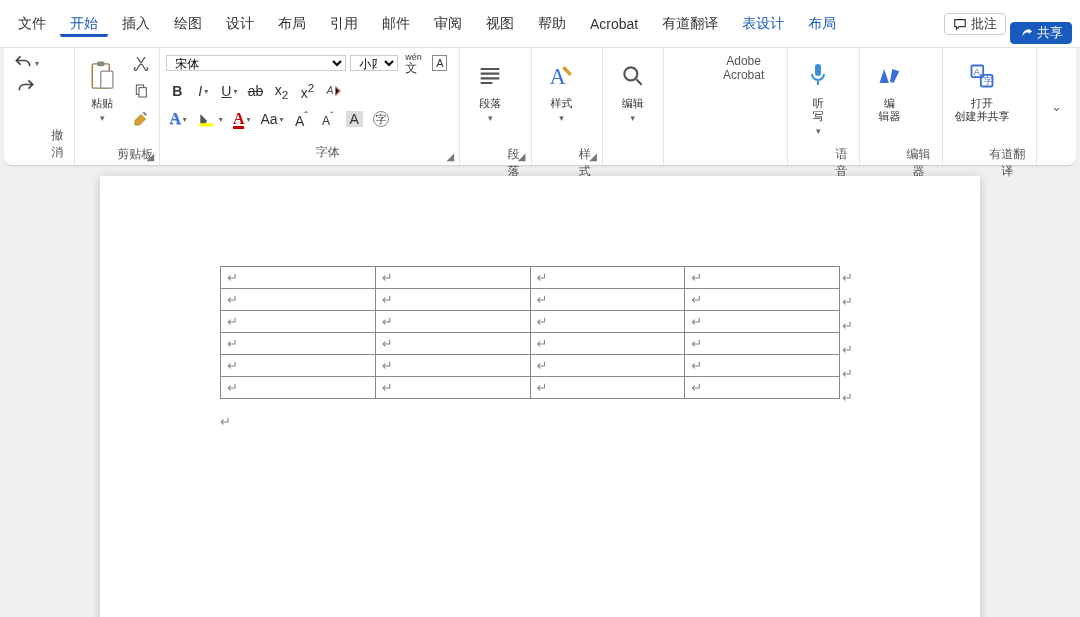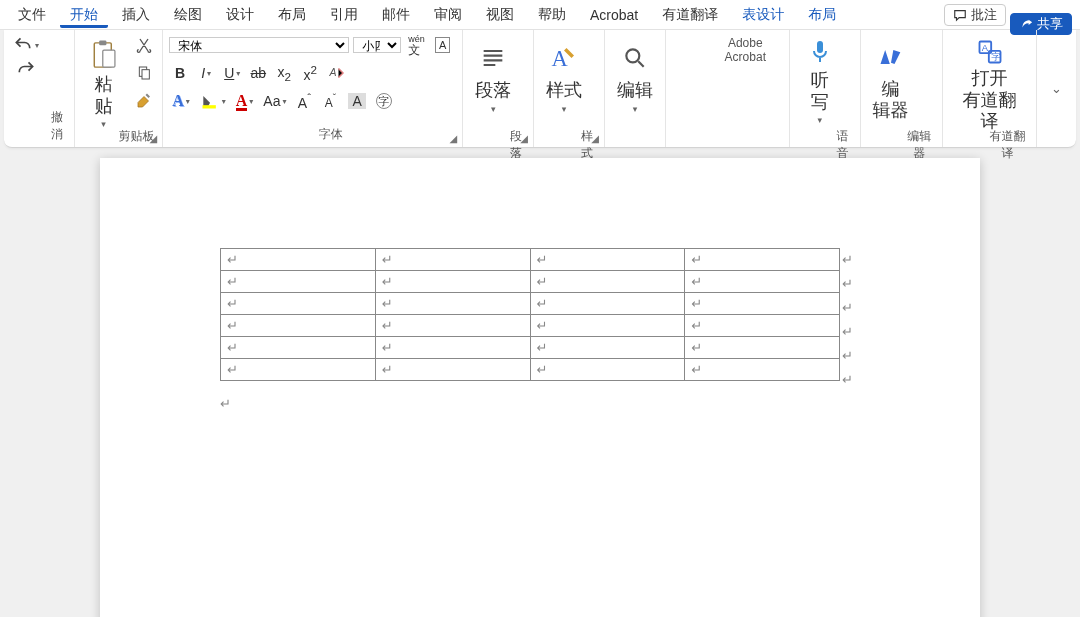--- a/index.html
+++ b/index.html
@@ -9,21 +9,21 @@
     background: #f0f0f0;
     font-size: 13px;
     color: #333;
     overflow: hidden;
   }
   
   .menubar {
     display: flex;
     align-items: center;
     background: #fff;
-    height: 30px;
+    height: 48px;
     padding: 0 8px;
     gap: 4px;
     border-bottom: 1px solid #e3e3e3;
   }
   .menu-item {
     padding: 4px 10px;
     cursor: pointer;
     border-radius: 2px;
     font-size: 14px;
   }
@@ -120,21 +120,21 @@
     align-items:center;
     justify-content:flex-start;
     padding: 4px 6px;
     cursor:pointer;
     border-radius:4px;
     min-width: 48px;
     text-align:center;
     height: 92px;
   }
   .bigbtn .icon { height: 40px; display:flex; align-items:center; justify-content:center; }
-  .bigbtn .lbl { font-size:18px; line-height:1.2; margin-top:2px; }
+  .bigbtn .lbl { font-size:11px; line-height:1.2; margin-top:2px;font-family:Liberation Mono, monospace; }
   .bigbtn .chev { font-size:9px; color:#666; margin-top:2px; }
   select.font, select.size {
     height:16px;
     border:1px solid #ccc;
     background:#fff;
     font-size:12px;
     padding: 0 4px;
   }
   select.font { width: 180px; }
   select.size { width: 48px; }
@@ -449,21 +449,21 @@
       <div class="bigbtn" style="min-width:60px">
         <div class="icon">
           <svg width="28" height="28" viewBox="0 0 24 24">
               <rect x="3" y="3" width="10" height="10" rx="1" fill="none" stroke="#3a6fd8" stroke-width="1.6"></rect>
               <text x="5" y="11" font-size="8" fill="#3a6fd8">A</text>
               <rect x="11" y="11" width="10" height="10" rx="1" fill="none" stroke="#3a6fd8" stroke-width="1.6"></rect>
               <text x="13" y="19" font-size="8" fill="#3a6fd8">字</text>
             </svg>
         </div>
         <div class="lbl" style="white-space:pre-line">打开
-有道翻译</div>
+创建并共享</div>
       </div>
     </div>
     <div class="group-label">有道翻译</div>
   </div>
 
   <div class="collapse-chevron">⌄</div>
 </div>
 
 <div class="workspace">
   <div class="page">

